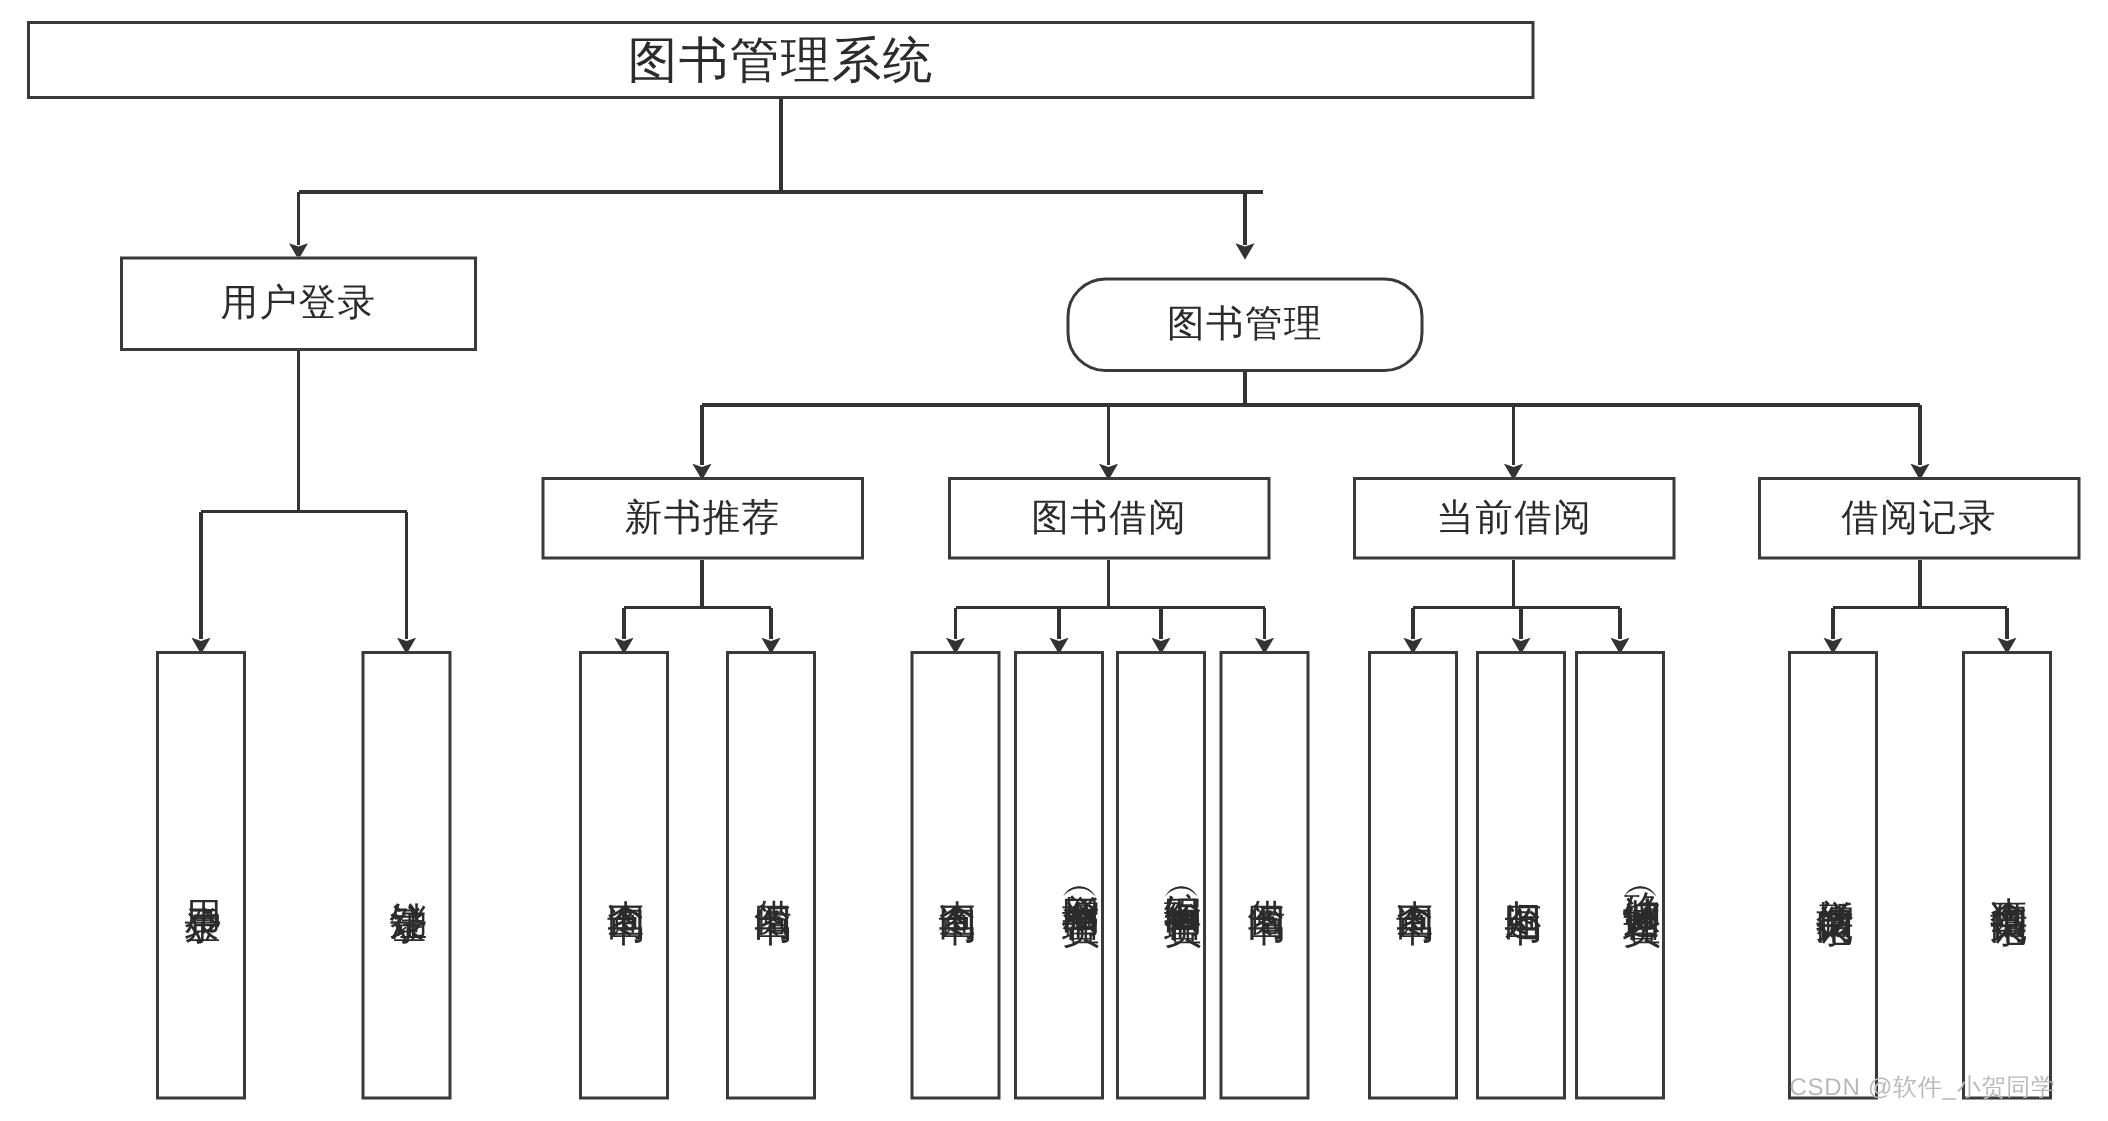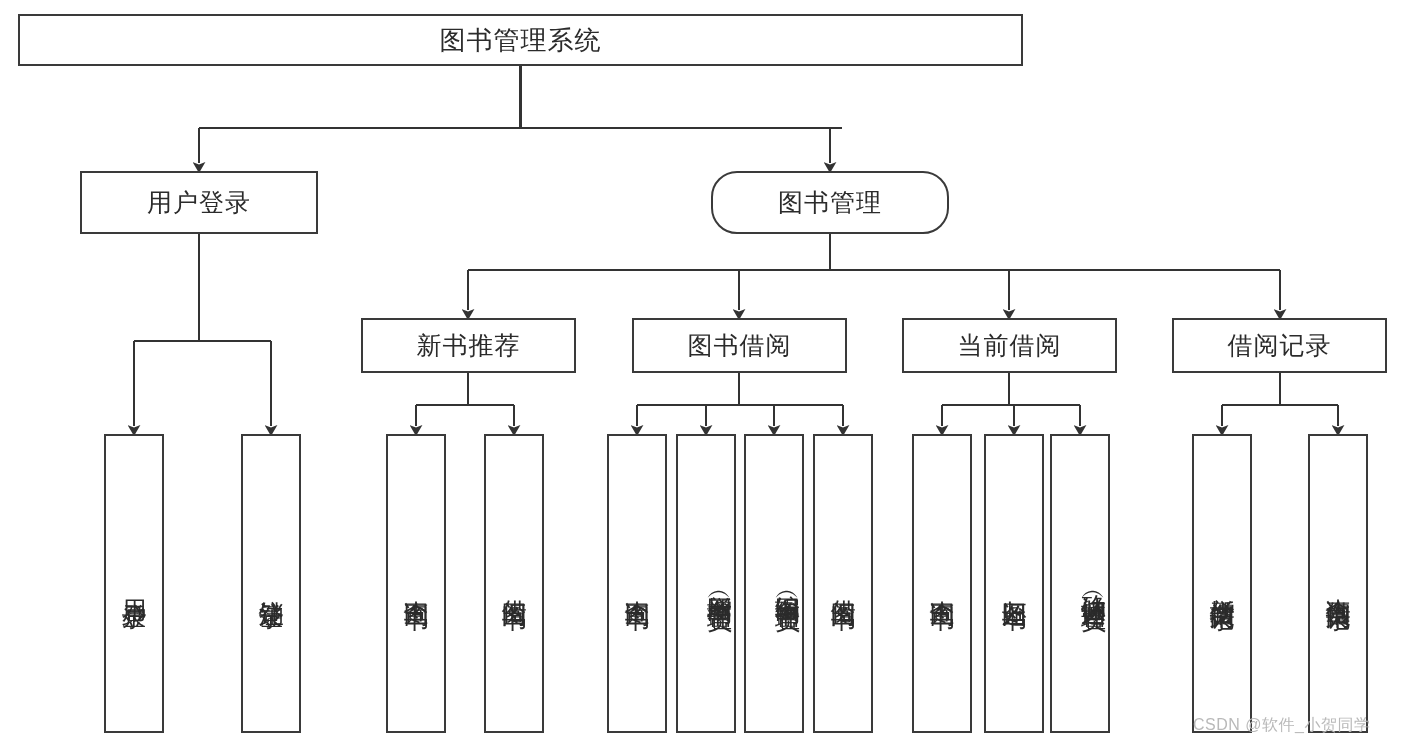--- a/index.html
+++ b/index.html
@@ -52,21 +52,21 @@
     justify-content: center;
   }
   .node.vert .lbl {
     writing-mode: vertical-rl;
     text-orientation: upright;
     display: block;
     text-align: center;
     white-space: normal;
   }
   .node.root {
-    font-size: 26px;
+    font-size: 33px;
   }
   .watermark {
     position: absolute;
     font-size: 16px;
     color: #b9b9b9;
     white-space: nowrap;
     letter-spacing: 0.5px;
   }
 </style>
 </head>
@@ -124,21 +124,21 @@
     </g>
   </svg>
 
   <div class="node horiz root" style="left:18px; top:14px; width:1005px; height:52px;">
     <span class="lbl">图书管理系统</span>
   </div>
 
   <div class="node horiz" style="left:80px; top:171px; width:238px; height:63px;">
     <span class="lbl">用户登录</span>
   </div>
-  <div class="node horiz" style="left:711px; top:171px; width:238px; height:63px;border-radius:26px;">
+  <div class="node horiz" style="left:711px; top:185px; width:238px; height:63px;border-radius:26px;">
     <span class="lbl">图书管理</span>
   </div>
 
   <div class="node horiz" style="left:632px; top:318px; width:215px; height:55px;">
     <span class="lbl">图书借阅</span>
   </div>
   <div class="node horiz" style="left:361px; top:318px; width:215px; height:55px;">
     <span class="lbl">新书推荐</span>
   </div>
   <div class="node horiz" style="left:902px; top:318px; width:215px; height:55px;">

